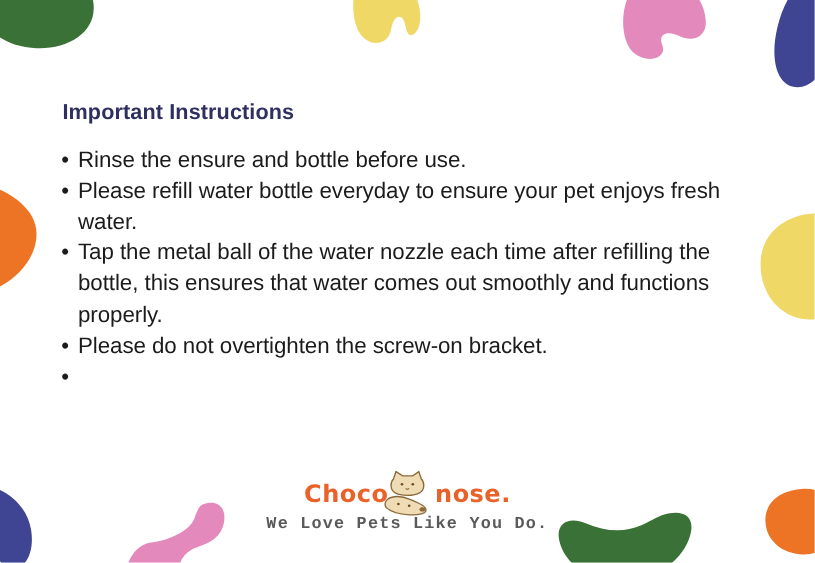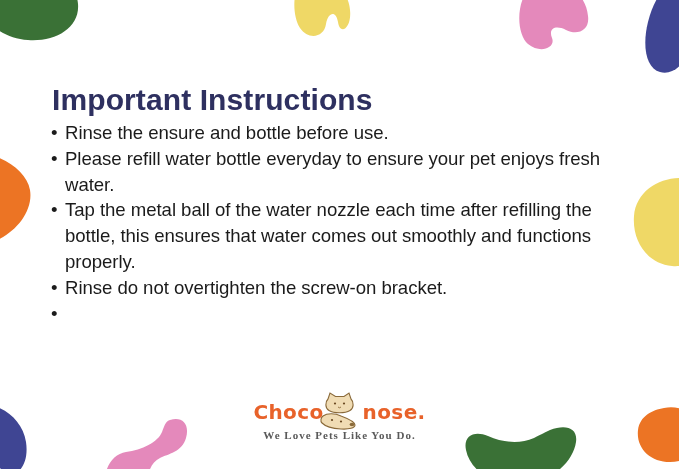--- a/index.html
+++ b/index.html
@@ -31,21 +31,21 @@
     left: 0;
     top: 0;
     width: 679px;
     height: 469px;
   }
 
   .heading {
     position: absolute;
     left: 52px;
     top: 83px;
-    font-size: 30px;
+    font-size: 18px;
     font-weight: bold;
     letter-spacing: 0.1px;
     color: #2e3060;
     white-space: nowrap;
   }
 
   .bullet-list {
     position: absolute;
     left: 50px;
     top: 120px;
@@ -105,22 +105,22 @@
   .logo-pets {
     position: absolute;
     left: 50%;
     top: -4px;
     transform: translateX(-50%);
     width: 42px;
     height: 38px;
   }
   .tagline {
     margin-top: 3px;
-    font-family: Liberation Serif, serif;
-    font-size: 11px;
+    font-family: Liberation Mono, monospace;
+    font-size: 14px;
     font-weight: bold;
     letter-spacing: 1.0px;
     color: #5a5a5a;
   }
 </style>
 </head>
 <body>
 
 <div class="page">
 
@@ -149,21 +149,21 @@
       <li class="bullet-item">
         <span class="bullet-dot">•</span>
         <span>Please refill water bottle everyday to ensure your pet enjoys fresh water.</span>
       </li>
       <li class="bullet-item">
         <span class="bullet-dot">•</span>
         <span>Tap the metal ball of the water nozzle each time after refilling the bottle, this ensures that water comes out smoothly and functions properly.</span>
       </li>
       <li class="bullet-item">
         <span class="bullet-dot">•</span>
-        <span>Rinse do not overtighten the screw-on bracket.</span>
+        <span>Please do not overtighten the screw-on bracket.</span>
       </li>
       <li class="bullet-item">
         <span class="bullet-dot">•</span>
       </li>
     </ul>
 
     <div class="logo">
       <div class="logo-mark">
         <span class="logo-word">Choco</span>
         <span class="logo-gap"></span>

